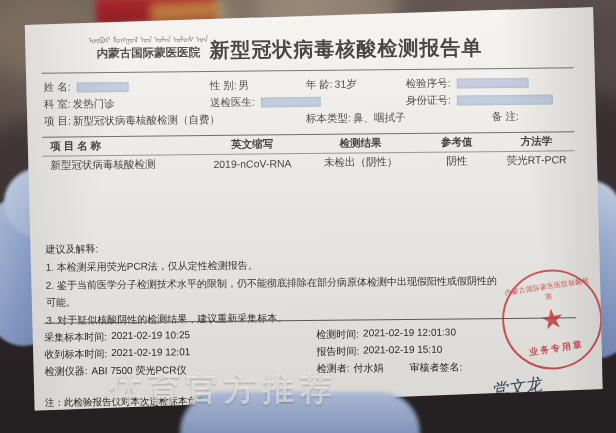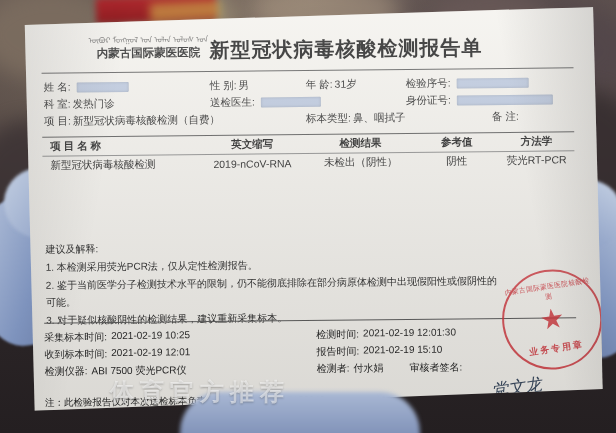--- a/index.html
+++ b/index.html
@@ -117,21 +117,21 @@
   .stamp-top{position:absolute;left:0;top:10px;width:96px;text-align:center;font-size:7px;
     letter-spacing:.5px;transform:scaleX(.95);}
   .stamp-bot{position:absolute;left:0;bottom:12px;width:96px;text-align:center;font-size:9px;
     letter-spacing:2px;font-weight:bold;}
 
   
   .sign{position:absolute;left:474px;top:368px;font-size:17px;color:#23354d;
     font-family:"DejaVu Serif",serif;font-style:italic;transform:rotate(-7deg);opacity:.9;}
 
   
-  .watermark{position:absolute;left:110px;top:376px;font-size:24px;font-weight:bold;
+  .watermark{position:absolute;left:110px;top:368px;font-size:32px;font-weight:bold;
     color:rgba(255,255,255,.55);letter-spacing:6px;text-shadow:0 1px 2px rgba(0,0,0,.25);}
 </style>
 </head>
 <body>
 
 <div id="scene">
 
   <div class="bg">
     <div class="bg-blob bl1"></div>
     <div class="bg-blob bl2"></div>

